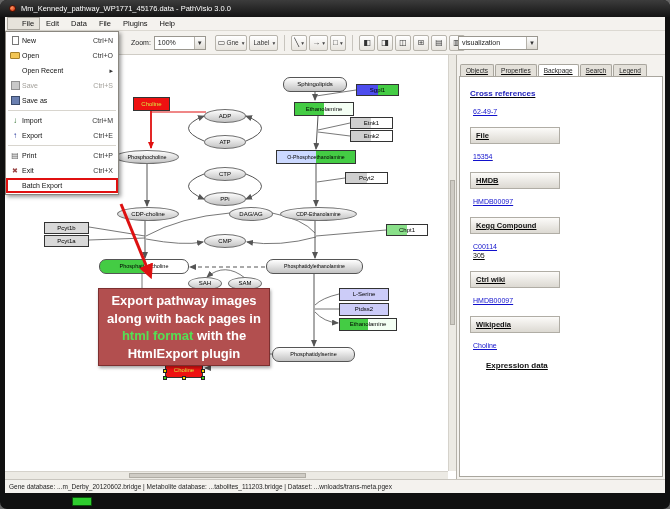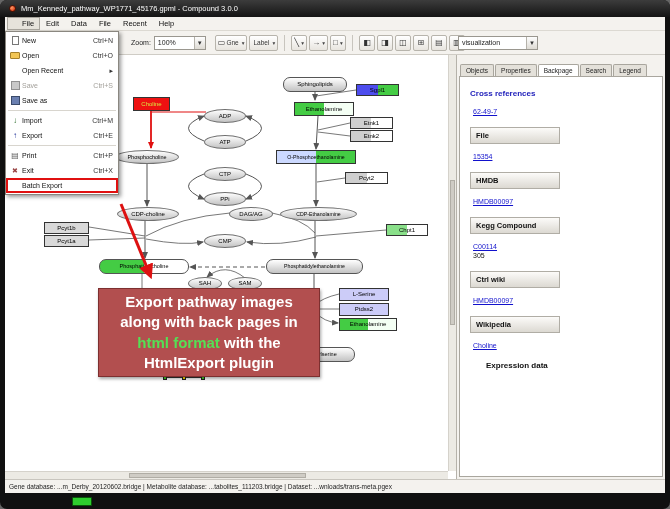--- a/index.html
+++ b/index.html
@@ -26,21 +26,21 @@
   .zoom-combo { width:52px; justify-content:space-between; }
   .viz-combo { position:absolute; left:453px; width:80px; justify-content:space-between; }
   .tb-sep { width:1px; height:16px; background:#c8c5be; margin:0 5px; }
   #tb-buttons { display:flex; align-items:center; margin-left:8px; }
   .tb-btn { min-width:16px; height:16px; border:1px solid #b7b4ac; background:linear-gradient(#ffffff,#e8e5df); border-radius:2px;
     display:flex; align-items:center; justify-content:center; margin:0 1px; padding:0 2px; color:#333; }
   .tb-glyph { font-size:8px; line-height:8px; }
   .tb-text { font-size:6.5px; margin:0 1px; }
   .tb-caret { font-size:5.5px; margin-left:2px; color:#444; }
 
-  .main { flex:1; display:flex; min-height:0; position:relative; }
+  .main { flex:1; display:flex; min-height:0; position:relative;text-decoration:underline; }
 
   
   .canvas { width:452px; position:relative; background:#ffffff; border-right:1px solid #b5b2aa; overflow:hidden; }
   #edge-svg { position:absolute; left:0; top:0; }
   #nodes { position:absolute; inset:0; }
   .node { position:absolute; text-align:center; color:#000; border:1px solid #555; overflow:visible; white-space:nowrap; }
   .node.ellipse { border-radius:50%; border-color:#707070; }
   .node.rounded { border-radius:7px; }
   .node.rect { border-color:#333; }
   .node-label { display:inline-block; }
@@ -79,44 +79,44 @@
   .mi-shortcut { margin-left:6px; color:#333; }
   .menu-item.disabled .mi-shortcut { color:#a3a09a; }
   .menu-sep { height:1px; background:#d8d5ce; margin:2px 2px; }
   .ic-page { width:7px; height:9px; background:#fff; border:1px solid #777; }
   .ic-folder { width:10px; height:7px; background:#f2c655; border:1px solid #a5802a; border-radius:1px; }
   .ic-disk { width:9px; height:9px; background:#6a7fb0; border:1px solid #3a4a6a; }
   .ic-disk.gray { background:#c8c8c8; border-color:#909090; }
   .mi-glyph { font-size:8px; line-height:8px; }
 
   
-  .callout { position:absolute; left:98px; top:288px; width:222px; min-height:54px; background:#b24f4f; border:1px solid #7d2f2f;
-    box-shadow:1px 2px 3px rgba(0,0,0,.35); color:#fff; font-weight:bold; font-size:15px; line-height:1.35;
+  .callout { position:absolute; left:98px; top:288px; width:172px; min-height:54px; background:#b24f4f; border:1px solid #7d2f2f;
+    box-shadow:1px 2px 3px rgba(0,0,0,.35); color:#fff; font-weight:bold; font-size:13px; line-height:1.35;
     display:flex; align-items:center; justify-content:center; text-align:center; padding:3px 7px; z-index:20; }
   .callout .hl { color:#55e055; }
   .annot { position:absolute; inset:0; z-index:25; pointer-events:none; }
 </style>
 </head>
 <body>
 
 <div class="frame">
 
   <div class="titlebar">
     <span class="app-dot"></span>
-    <span>Mm_Kennedy_pathway_WP1771_45176.gpml - Compound 3.0.0</span>
+    <span>Mm_Kennedy_pathway_WP1771_45176.data - PathVisio 3.0.0</span>
   </div>
 
   <div class="app">
 
     <div class="menubar" id="menubar">
         <span class="mb-item active">File</span>
         <span class="mb-item">Edit</span>
         <span class="mb-item">Data</span>
         <span class="mb-item">File</span>
-        <span class="mb-item">Recent</span>
+        <span class="mb-item">Plugins</span>
         <span class="mb-item">Help</span>
       </div>
 
     <div class="toolbar">
       <span class="tb-label">Zoom:</span>
       <div class="combo zoom-combo">
         <span>100%</span>
         <span class="caret">▼</span>
       </div>
       <div id="tb-buttons">

